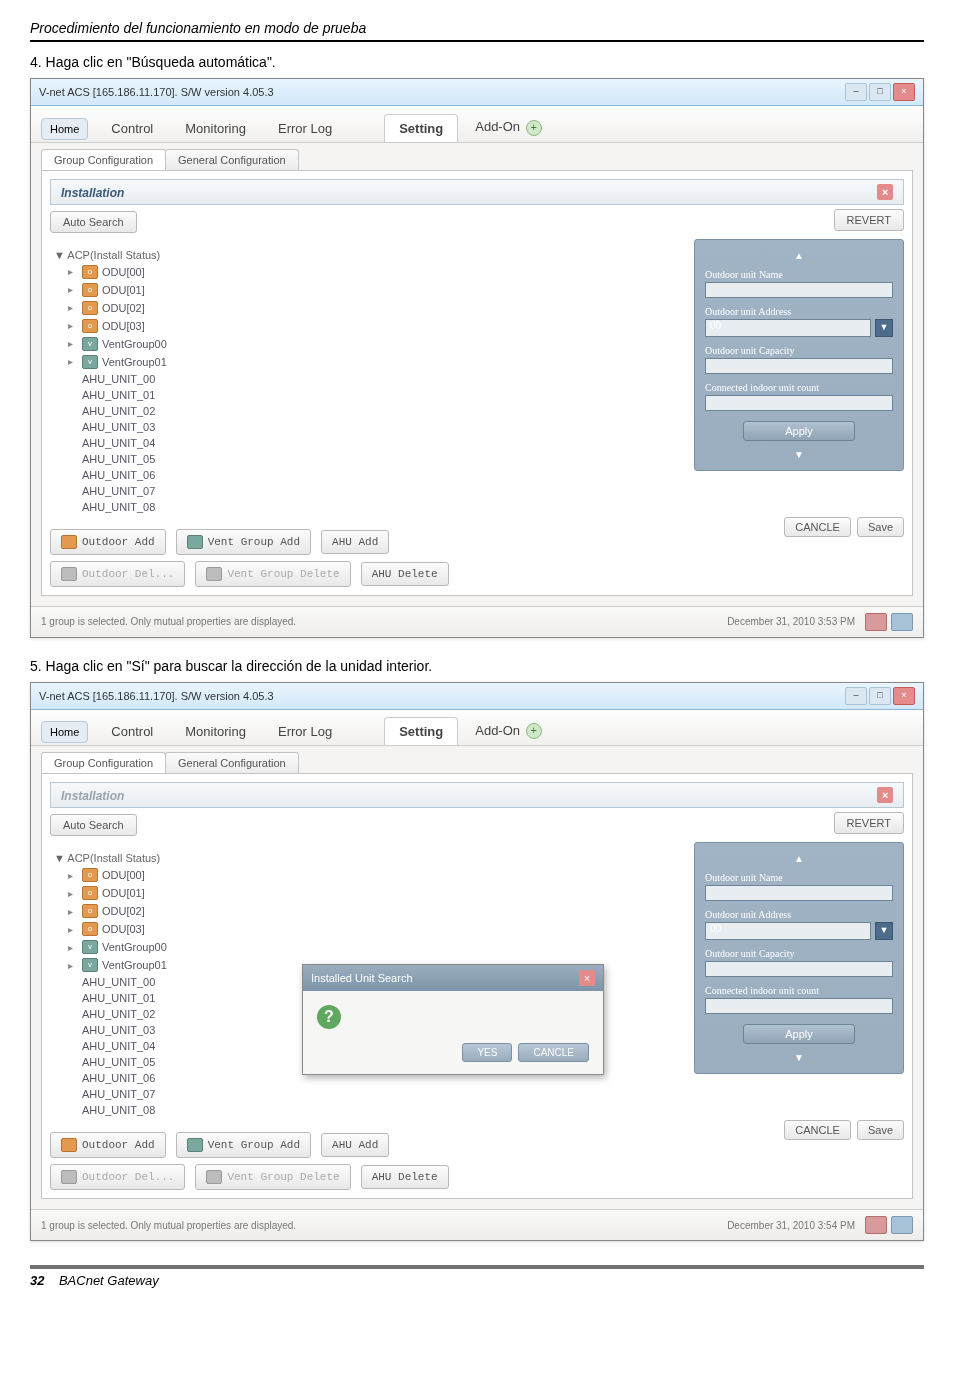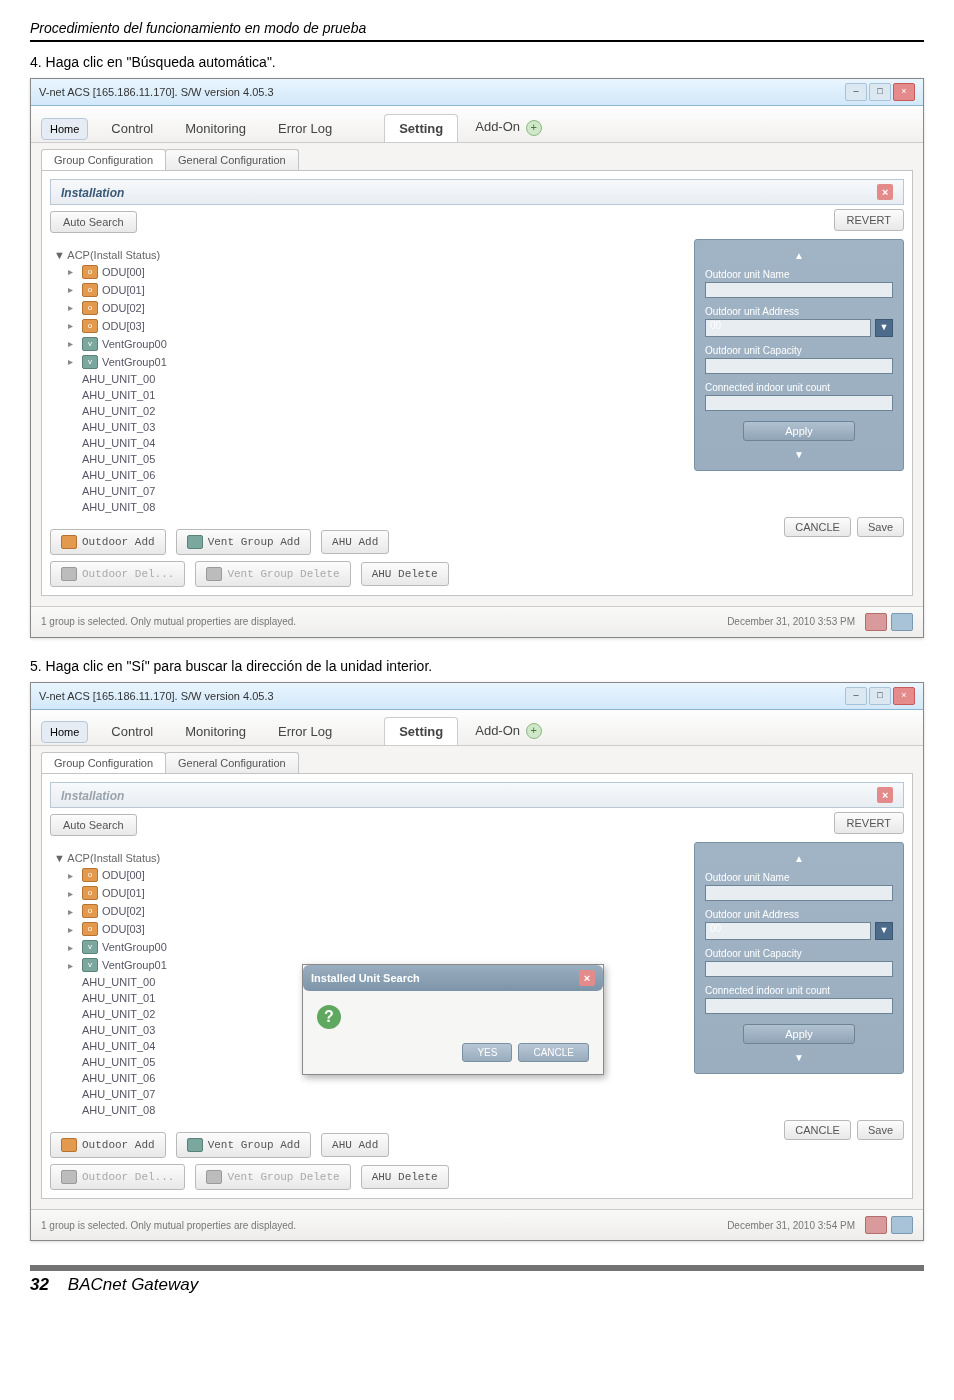--- a/index.html
+++ b/index.html
@@ -177,20 +177,21 @@
     padding: 10px;
     color: #fff;
     font-size: 10px;
     position: relative;
   }
   .right-panel .lbl {
     display: block;
     margin-top: 8px;
     margin-bottom: 2px;
     font-size: 10px;
+    font-family: Liberation Serif, serif;
   }
   .right-panel .field {
     background: #e8edf2;
     border: 1px solid #6d8497;
     height: 16px;
     width: 100%;
     box-sizing: border-box;
     font-size: 10px;
     padding: 0 4px;
   }
@@ -312,26 +313,25 @@
     top: 190px;
     width: 300px;
     background: #f6f6f4;
     border: 1px solid #8a8a88;
     box-shadow: 2px 3px 7px rgba(0,0,0,0.3);
   }
   .dialog-title {
     background: linear-gradient(#9aaec0,#7d94a8);
     color: #fff;
     font-size: 11px;
-    font-weight: bold;
+    font-weight: normal;
     padding: 5px 8px;
     display: flex;
     justify-content: space-between;
     align-items: center;
-    border-radius: 6px;
   }
   .dialog-body {
     padding: 14px;
     font-size: 11px;
     color: #555;
     display: flex;
     gap: 10px;
     align-items: flex-start;
   }
   .q-icon {
@@ -356,23 +356,23 @@
   .modal-btn {
     background: linear-gradient(#b8c7d5,#98acbe);
     border: 1px solid #7a90a3;
     border-radius: 3px;
     color: #fff;
     font-size: 10px;
     padding: 3px 14px;
   }
   .footer {
     margin-top: 24px;
-    border-top: 6px solid #737373;
+    border-top: 4px solid #737373;
     padding-top: 4px;
-    font-size: 17px;
+    font-size: 13px;
   }
   .footer .pg { font-weight: bold; font-style: italic; }
   .footer .name { font-style: italic; }
   .revert-btn {
     float: right;
     margin-top: -2px;
   }
   .search-row { margin-bottom: 6px; }
 </style>
 </head>

